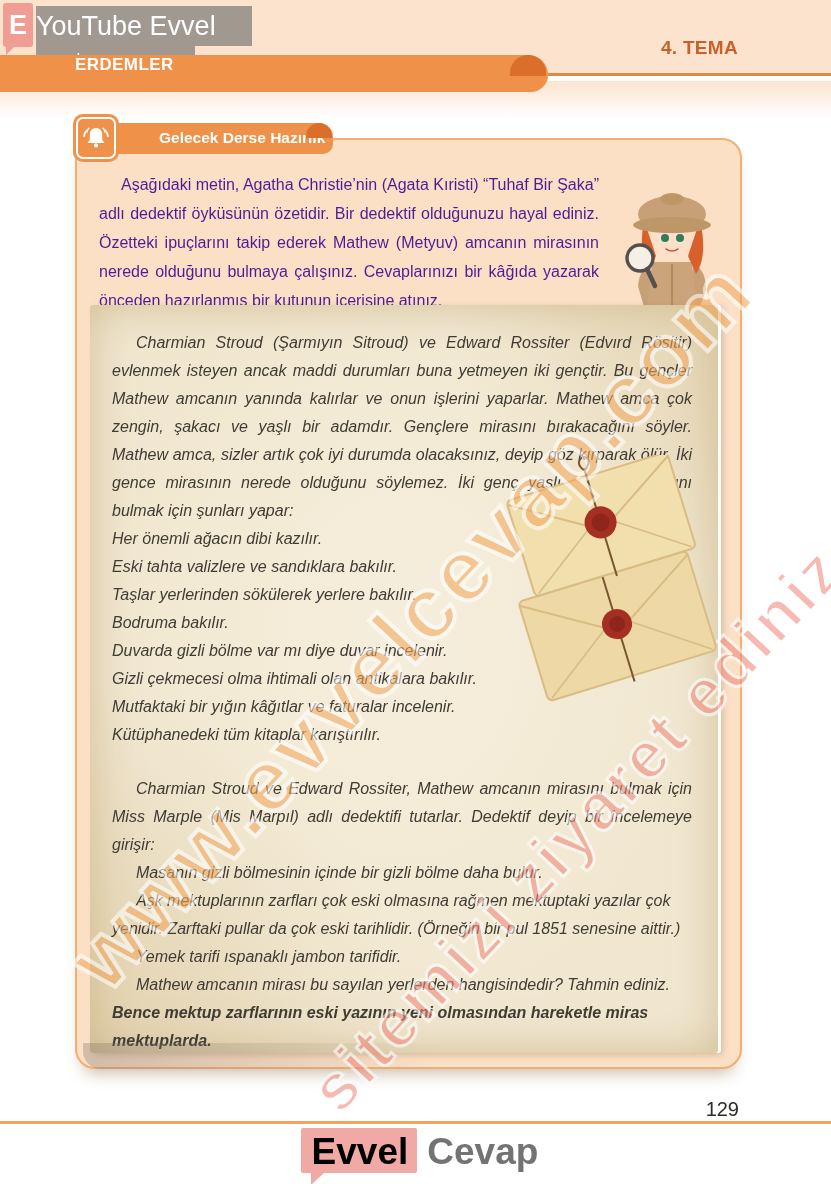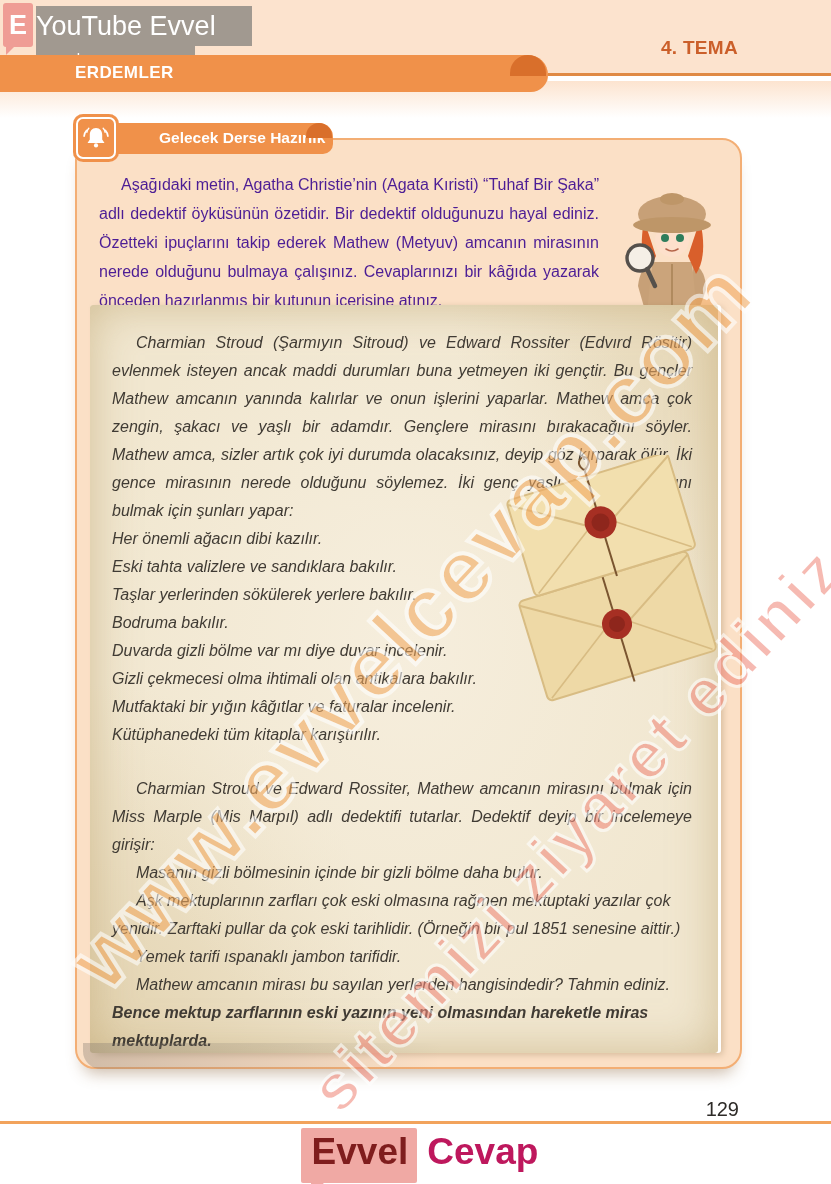--- a/index.html
+++ b/index.html
@@ -15,21 +15,21 @@
   .e-logo .tail{position:absolute;left:3px;bottom:-8px;width:0;height:0;
           border-left:9px solid #EF9D95;border-bottom:9px solid transparent;}
   .chan{position:absolute;left:36px;top:6px;width:216px;height:40px;background:rgba(148,142,136,.88);
         color:#fff;font-size:27px;line-height:40px;}
   .site{position:absolute;left:36px;top:46px;width:150px;height:25px;background:rgba(148,142,136,.88);
         color:#fff;font-size:15px;line-height:25px;padding-left:9px;}
   .tema{position:absolute;right:93px;top:37px;color:#CB5F2A;font-weight:bold;font-size:19px;letter-spacing:.3px;}
 
   .ribbon{position:absolute;left:0;top:55px;width:548px;height:37px;background:#F0914A;
           border-radius:0 30px 26px 0;}
-  .ribbon span{position:absolute;left:75px;top:8px;color:#fff;font-weight:bold;font-size:17px;letter-spacing:.4px;}
+  .ribbon span{position:absolute;left:75px;top:0;color:#fff;font-weight:bold;font-size:17px;letter-spacing:.4px;}
   .ribbon .curl{position:absolute;right:2px;top:0px;width:36px;height:21px;background:#D96F2B;
           border-radius:18px 18px 0 0;}
   .ribbon-cont{position:absolute;left:548px;top:73px;width:283px;height:8px;
           background:linear-gradient(180deg,#E08A44 0 3px,#ffffff 3px 8px);}
 
   
   .mainbox{position:absolute;left:75px;top:138px;width:663px;height:927px;
            background:#FBE0C6;border:2px solid #F3AE74;border-radius:20px;
            box-shadow:0 12px 16px -8px rgba(140,100,60,.45);}
   .mainbox .curl-shadow{position:absolute;left:6px;right:6px;bottom:-2px;height:26px;
@@ -73,25 +73,25 @@
   
   .wm{position:absolute;pointer-events:none;font-weight:bold;white-space:nowrap;
       transform:rotate(-47deg);transform-origin:left top;opacity:.58;letter-spacing:3px;z-index:50;}
   .wm1{left:48px;top:940px;font-size:88px;color:#F2A95F;-webkit-text-stroke:4px #ffffff;}
   .wm2{left:295px;top:1075px;font-size:66px;color:#F0897B;-webkit-text-stroke:3px #ffffff;}
 
   
   .pageno{position:absolute;right:92px;top:1098px;color:#2E2B28;font-size:20px;}
   .footline{position:absolute;left:0;top:1121px;width:831px;height:3px;background:#F2A35C;}
   .footer-logo{position:absolute;left:0;top:1128px;width:831px;text-align:center;}
-  .lg1{display:inline-block;position:relative;background:#F0A9A4;color:#7f1d1d;font-weight:bold;
-       font-size:37px;padding:3px 9px 10px 11px;border-radius:2px;margin-left:8px;}
+  .lg1{display:inline-block;position:relative;background:#F0A9A4;color:#000000;font-weight:bold;
+       font-size:37px;padding:3px 9px 0 11px;border-radius:2px;margin-left:8px;}
   .lg1 .tail2{position:absolute;left:10px;bottom:-12px;width:0;height:0;
        border-left:14px solid #F0A9A4;border-bottom:13px solid transparent;}
-  .lg2{color:#be185d;font-weight:bold;font-size:37px;margin-left:10px;}
+  .lg2{color:#737373;font-weight:bold;font-size:37px;margin-left:10px;}
 </style>
 </head>
 <body>
 
 <div>
 
   <div class="header">
     <div class="e-logo">
       <span>E</span>
       <div class="tail"></div>

